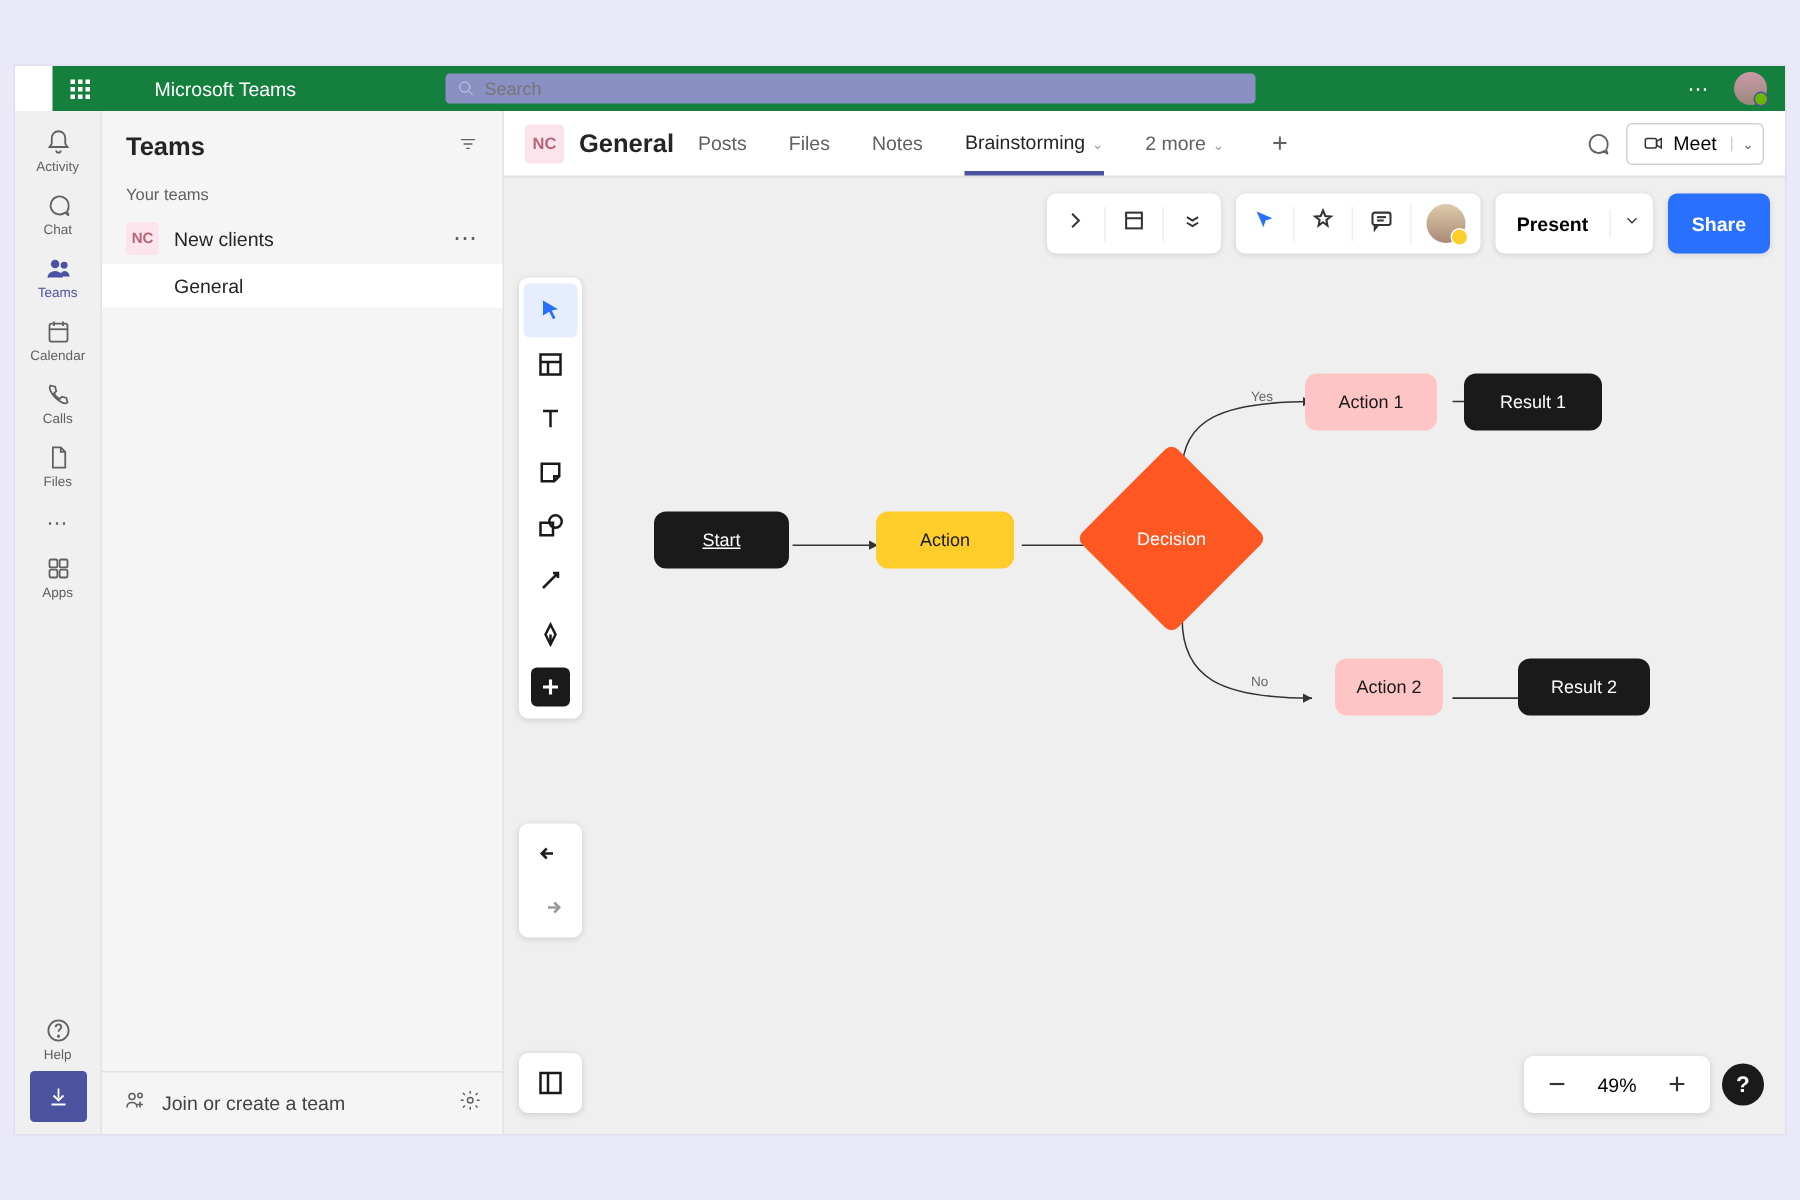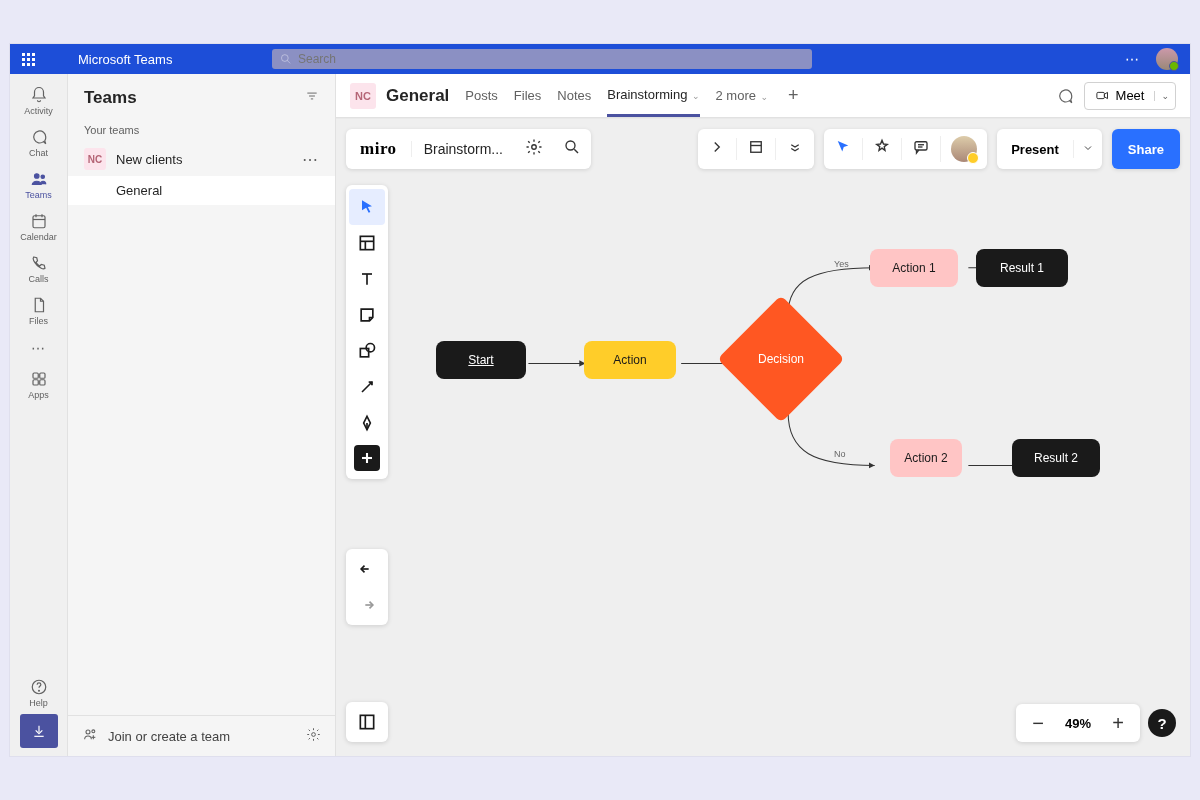--- a/index.html
+++ b/index.html
@@ -1,19 +1,19 @@
 <!DOCTYPE html>
 <html><head>
 <meta charset="utf-8">
 <style>
   * { box-sizing: border-box; margin: 0; padding: 0; font-family: "Segoe UI", Arial, sans-serif; }
   body { background: #e9e9f7; width: 1200px; height: 800px; overflow: hidden; display:flex; align-items:center; justify-content:center;}
   .frame { width: 1180px; height: 712px; margin: 44px auto; background: #fff; position: relative; box-shadow: 0 0 0 1px rgba(0,0,0,.04); }
   
-  .cmdbar { height: 30px; background: #1d4ed8; display: flex; align-items: center; padding: 0 12px; color: #fff; }
+  .cmdbar { height: 30px; background: #15803d; display: flex; align-items: center; padding: 0 12px; color: #fff; margin-left: 25px; }
   .waffle { width: 16px; display:flex; flex-wrap:wrap; gap:2px; margin-right: 40px; cursor:pointer;}
   .waffle span{width:3px;height:3px;background:#fff;}
   .appname { font-size: 13px; font-weight: 400; margin-right: 100px; }
   .search { flex: 0 0 540px; height: 20px; background: #8b90c3; border-radius: 3px; display:flex; align-items:center; padding:0 8px; color:#e8e8f5;}
   .search svg{width:12px;height:12px;margin-right:6px;}
   .search input{background:transparent;border:none;outline:none;color:#e8e8f5;font-size:12px;width:100%;}
   .cmdright{margin-left:auto;display:flex;align-items:center;gap:16px;}
   .elps{color:#fff;cursor:pointer;font-size:14px;letter-spacing:1px;}
   .avatar{width:22px;height:22px;border-radius:50%;background:linear-gradient(#c9a,#987);position:relative;}
   .avatar::after{content:"";position:absolute;right:-1px;bottom:-1px;width:8px;height:8px;border-radius:50%;background:#6bb700;border:1.5px solid #4b52a0;}
@@ -43,21 +43,21 @@
   .sidefoot{display:flex;align-items:center;gap:10px;padding:10px 14px;border-top:1px solid #e1e1e1;}
   .sidefoot .joinicon svg{width:16px;height:16px;stroke:#616161;fill:none;stroke-width:1.6;}
   .sidefoot .jointext{font-size:13px;color:#424242;}
   .sidefoot .gear{margin-left:auto;cursor:pointer;}
   .sidefoot .gear svg{width:15px;height:15px;stroke:#616161;fill:none;stroke-width:1.6;}
   
   .main{position:absolute;top:30px;left:326px;right:0;bottom:0;display:flex;flex-direction:column;}
   .chhead{height:44px;border-bottom:1px solid #e1e1e1;display:flex;align-items:center;padding:0 14px;gap:10px;}
   .chtk{width:26px;height:26px;background:#fce4ec;color:#b56576;font-size:11px;font-weight:600;display:flex;align-items:center;justify-content:center;border-radius:3px;}
   .chname{font-size:17px;font-weight:700;color:#252525;margin-right:6px;}
-  .tabs{display:flex;align-items:center;gap:16px;}
+  .tabs{display:flex;align-items:center;gap:28px;}
   .tab{font-size:13px;color:#616161;padding:12px 0;cursor:pointer;}
   .tab.active{color:#252525;border-bottom:3px solid #4b52a0;font-weight:400;}
   .tab .chv{font-size:9px;margin-left:2px;color:#999;}
   .addtab{font-size:18px;color:#616161;cursor:pointer;padding:0 4px;}
   .chright{margin-left:auto;display:flex;align-items:center;gap:10px;}
   .chright svg{width:18px;height:18px;stroke:#616161;fill:none;stroke-width:1.6;cursor:pointer;}
   .meet{display:flex;align-items:center;border:1px solid #d1d1d1;border-radius:4px;height:28px;}
   .meet .mb{display:flex;align-items:center;gap:6px;padding:0 10px;font-size:13px;cursor:pointer;}
   .meet .mb svg{width:15px;height:15px;}
   .meet .msplit{border-left:1px solid #d1d1d1;padding:0 6px;cursor:pointer;font-size:9px;color:#616161;}
@@ -82,21 +82,21 @@
   .tp svg{width:20px;height:20px;}
   .tp.active{background:#e6edff;}
   .tp.addb{background:#1a1a1a;border-radius:4px;width:26px;height:26px;margin:4px 0;}
   .tp.addb svg{stroke:#fff;}
   .toolpal2{position:absolute;left:10px;top:430px;width:42px;background:#fff;border-radius:6px;box-shadow:0 1px 5px rgba(0,0,0,.14);display:flex;flex-direction:column;align-items:center;padding:2px 0;}
   .toolpal3{position:absolute;left:10px;bottom:14px;width:42px;height:40px;background:#fff;border-radius:6px;box-shadow:0 1px 5px rgba(0,0,0,.14);display:flex;align-items:center;justify-content:center;cursor:pointer;}
   
   .zoomw{position:absolute;right:14px;bottom:14px;display:flex;align-items:center;gap:8px;}
   .zoombox{background:#fff;border-radius:6px;box-shadow:0 1px 5px rgba(0,0,0,.14);height:38px;display:flex;align-items:center;padding:0 8px;gap:6px;}
   .zbtn{width:28px;text-align:center;font-size:20px;cursor:pointer;color:#333;}
-  .zval{font-size:13px;font-weight:700;width:40px;text-align:center;}
+  .zval{font-size:13px;font-weight:400;width:40px;text-align:center;}
   .helpb{width:28px;height:28px;border-radius:50%;background:#1a1a1a;color:#fff;display:flex;align-items:center;justify-content:center;font-size:15px;font-weight:700;cursor:pointer;}
   
   .flow{position:absolute;left:60px;top:130px;right:20px;bottom:70px;}
   .node{position:absolute;display:flex;align-items:center;justify-content:center;font-size:12px;border-radius:8px;}
   .ndark{background:#1a1a1a;color:#fff;}
   .namber{background:#ffcd29;color:#1a1a1a;}
   .npink{background:#ffc5c5;color:#1a1a1a;}
   .diamond{background:#ff5722;color:#fff;width:90px;height:90px;transform:rotate(45deg);border-radius:6px;}
   .diamond span{transform:rotate(-45deg);font-size:12px;}
   .edgelabel{position:absolute;font-size:9px;color:#666;}
@@ -267,32 +267,20 @@
               </svg>
             <span>Meet</span>
           </div>
           <div class="msplit">⌄</div>
         </div>
       </div>
     </div>
 
     <div class="miroarea">
       <div class="mirobar">
-        <div class="mcard">
-          <div class="mlogo">miro</div>
-          <div class="mboard">Brainstorm...</div>
-          <div class="micon"><svg viewBox="0 0 24 24">
-                <circle cx="12" cy="12" r="3"></circle>
-                <path d="M12 2v3M12 19v3M4.2 4.2l2.1 2.1M17.7 17.7l2.1 2.1M2 12h3M19 12h3M4.2 19.8l2.1-2.1M17.7 6.3l2.1-2.1"></path>
-              </svg></div>
-          <div class="micon"><svg viewBox="0 0 24 24">
-                <circle cx="10" cy="10" r="6"></circle>
-                <line x1="15" y1="15" x2="20" y2="20"></line>
-              </svg></div>
-        </div>
         <div class="mflexr">
           <div class="mcard mgroup">
             <div class="micon"><svg viewBox="0 0 24 24" stroke="#333">
                   <path d="M9 6l6 6-6 6"></path>
                 </svg></div>
             <div class="micon"><svg viewBox="0 0 24 24" stroke="#333">
                   <rect x="5" y="5" width="14" height="14"></rect>
                   <line x1="5" y1="10" x2="19" y2="10"></line>
                 </svg></div>
             <div class="micon"><svg viewBox="0 0 24 24" stroke="#333">

